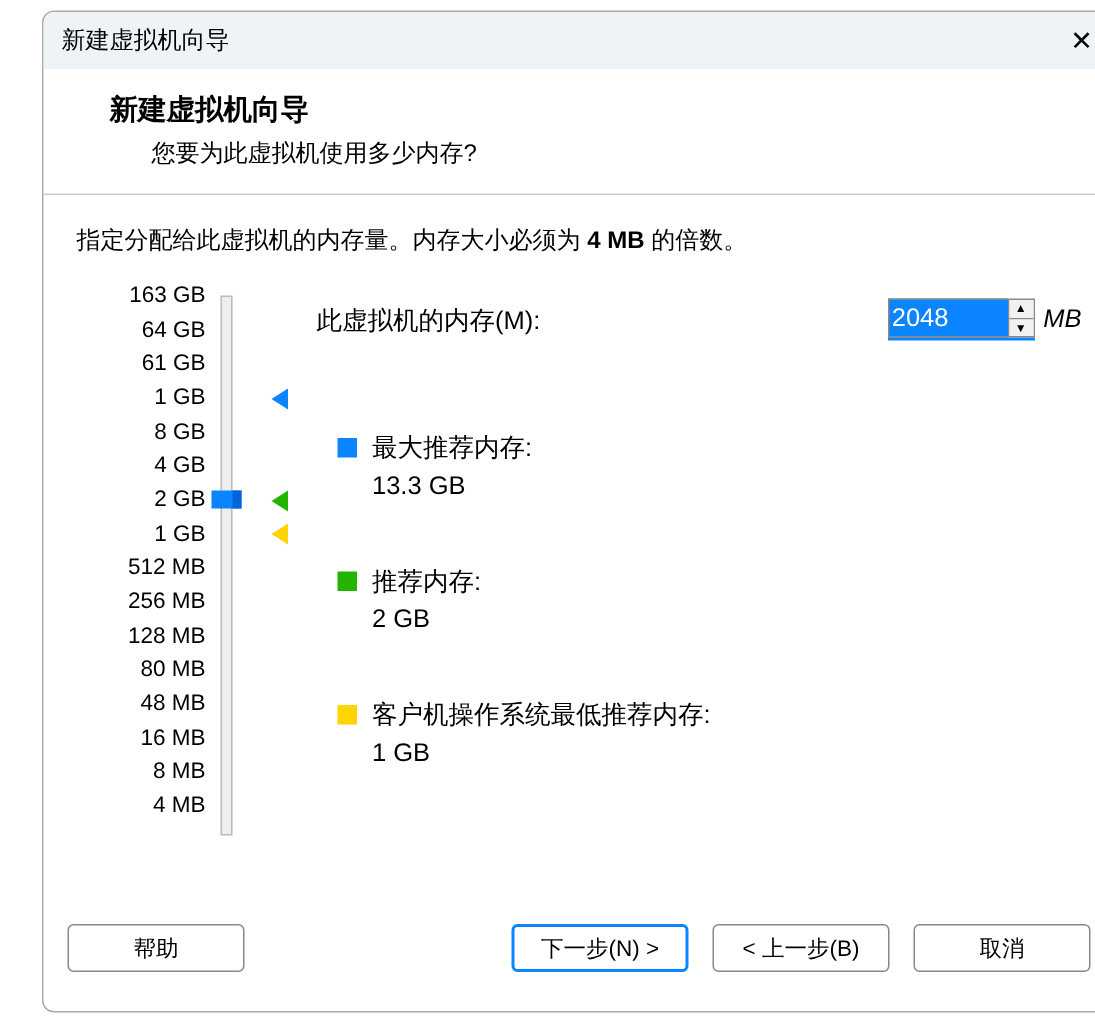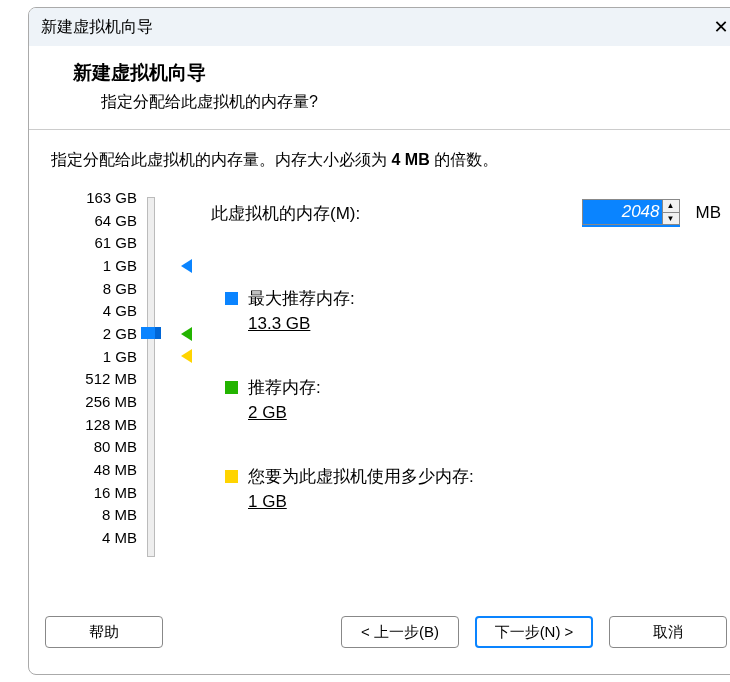--- a/index.html
+++ b/index.html
@@ -108,68 +108,65 @@
 
   
   .right-col {
     flex: 1;
     position: relative;
     padding-top: 2px;
   }
   .mem-row {
     display: flex;
     align-items: center;
-    gap: 10px;
     margin-bottom: 60px;
   }
   .mem-label { font-size: 17px; flex: 0 0 auto; }
   .spacer { flex: 1; }
   .spin {
     display: flex;
     align-items: stretch;
     border-bottom: 2px solid #0a84ff;
   }
   .spin .sel {
     background: #0a84ff;
     color: #fff;
     display: inline-block;
     padding: 1px 2px;
     font-size: 17px;
     border: 1px solid #888;
     border-right: none;
     height: 26px;
     line-height: 22px;
     min-width: 80px;
-    text-align: right;
-    font-style: italic;
   }
   .spin-btns {
     display: flex;
     flex-direction: column;
     border: 1px solid #888;
     width: 18px;
   }
   .spin-btns div {
     flex: 1;
     font-size: 8px;
     line-height: 11px;
     text-align: center;
     background: #f1f1f1;
     cursor: pointer;
   }
   .spin-btns div:first-child { border-bottom: 1px solid #888; }
-  .unit { font-size: 17px; margin-left: 6px; }
+  .unit { font-size: 17px; margin-left: 6px; font-style: italic; }
 
   .info-block { margin-left: 14px; margin-bottom: 42px; }
   .info-line { display: flex; align-items: center; gap: 10px; font-size: 17px; }
   .sq { width: 13px; height: 13px; display: inline-block; }
   .sq.blue   { background: #0a84ff; }
   .sq.green  { background: #23b400; }
   .sq.yellow { background: #ffd400; }
-  .info-val { margin-left: 23px; font-size: 17px; margin-top: 4px; text-decoration: underline; }
+  .info-val { margin-left: 23px; font-size: 17px; margin-top: 4px; }
 
   .footer {
     height: 58px;
     display: flex;
     align-items: flex-start;
     padding: 0 16px;
     gap: 16px;
   }
   .footer .gap { flex: 1; }
   .btn {
@@ -190,21 +187,21 @@
 
 <div class="dialog">
 
   <div class="titlebar">
     <span>新建虚拟机向导</span>
     <span class="close">✕</span>
   </div>
 
   <div class="header">
     <h1>新建虚拟机向导</h1>
-    <div class="sub">指定分配给此虚拟机的内存量?</div>
+    <div class="sub">您要为此虚拟机使用多少内存?</div>
   </div>
 
   <div class="body">
 
     <div class="desc">
       <span>指定分配给此虚拟机的内存量。内存大小必须为 </span><b>4 MB</b><span> 的倍数。</span>
     </div>
 
     <div class="content-row">
 
@@ -262,30 +259,30 @@
           <div class="info-line">
             <span class="sq green"></span>
             <span>推荐内存:</span>
           </div>
           <div class="info-val">2 GB</div>
         </div>
 
         <div class="info-block">
           <div class="info-line">
             <span class="sq yellow"></span>
-            <span>您要为此虚拟机使用多少内存:</span>
+            <span>客户机操作系统最低推荐内存:</span>
           </div>
           <div class="info-val">1 GB</div>
         </div>
 
       </div>
     </div>
   </div>
 
   <div class="footer">
     <button class="btn">帮助</button>
     <span class="gap"></span>
+    <button class="btn primary">下一步(N) &gt;</button>
     <button class="btn">&lt; 上一步(B)</button>
-    <button class="btn primary">下一步(N) &gt;</button>
     <button class="btn">取消</button>
   </div>
 
 </div>
 
 </body></html>

